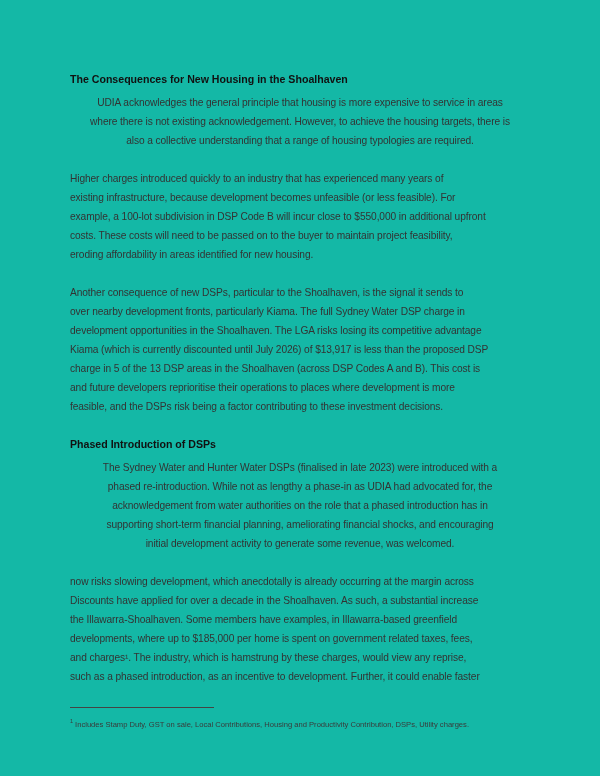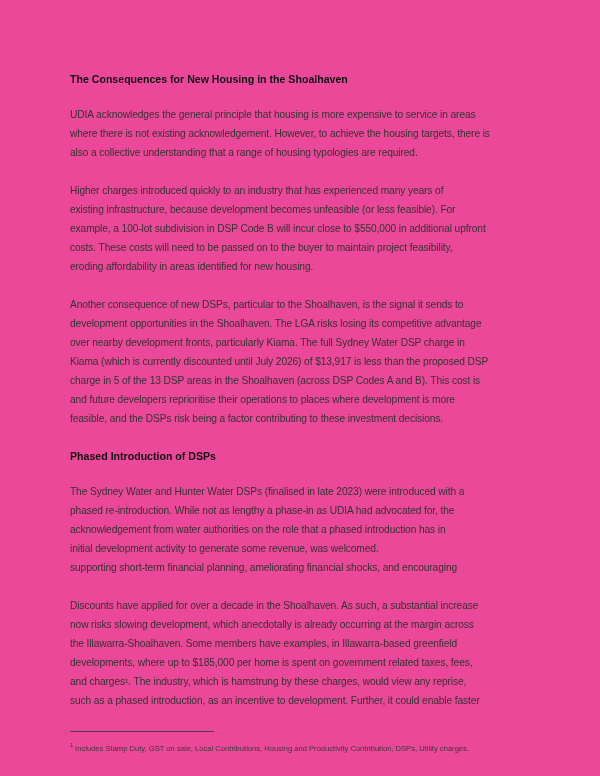--- a/index.html
+++ b/index.html
@@ -4,40 +4,41 @@
 <style>
   html, body {
     margin: 0;
     padding: 0;
     background: #ffffff;
   }
   .page {
     position: relative;
     width: 600px;
     height: 776px;
-    background: #ec4899;
+    background: #14b8a6;
     box-sizing: border-box;
     padding: 70px 70px 0 70px;
     font-family: "Liberation Sans", sans-serif;
     color: #333333;
     overflow: hidden;
   }
   .section-heading {
     font-size: 10.6px;
     line-height: 19px;
     font-weight: bold;
     color: #111111;
     margin: 0;
     white-space: nowrap;
   }
   .para {
     margin: 19px 0 0 0;
   }
   .para.first {
-    margin-top: 16px;
+    margin-top: 4px;
+    text-align: center;
   }
   .line {
     font-size: 10.2px;
     line-height: 19px;
     letter-spacing: -0.1px;
     white-space: nowrap;
     color: #333333;
   }
   .section {
     margin: 0;
@@ -83,43 +84,43 @@
     <div class="para">
       <div class="line">Higher charges introduced quickly to an industry that has experienced many years of</div>
       <div class="line">existing infrastructure, because development becomes unfeasible (or less feasible). For</div>
       <div class="line">example, a 100-lot subdivision in DSP Code B will incur close to $550,000 in additional upfront</div>
       <div class="line">costs. These costs will need to be passed on to the buyer to maintain project feasibility,</div>
       <div class="line">eroding affordability in areas identified for new housing.</div>
     </div>
 
     <div class="para">
       <div class="line">Another consequence of new DSPs, particular to the Shoalhaven, is the signal it sends to</div>
+      <div class="line">over nearby development fronts, particularly Kiama. The full Sydney Water DSP charge in</div>
       <div class="line">development opportunities in the Shoalhaven. The LGA risks losing its competitive advantage</div>
-      <div class="line">over nearby development fronts, particularly Kiama. The full Sydney Water DSP charge in</div>
       <div class="line">Kiama (which is currently discounted until July 2026) of $13,917 is less than the proposed DSP</div>
       <div class="line">charge in 5 of the 13 DSP areas in the Shoalhaven (across DSP Codes A and B). This cost is</div>
       <div class="line">and future developers reprioritise their operations to places where development is more</div>
       <div class="line">feasible, and the DSPs risk being a factor contributing to these investment decisions.</div>
     </div>
   </div>
 
   <div class="section">
     <h2 class="section-heading">Phased Introduction of DSPs</h2>
 
     <div class="para first">
       <div class="line">The Sydney Water and Hunter Water DSPs (finalised in late 2023) were introduced with a</div>
       <div class="line">phased re-introduction. While not as lengthy a phase-in as UDIA had advocated for, the</div>
       <div class="line">acknowledgement from water authorities on the role that a phased introduction has in</div>
+      <div class="line">supporting short-term financial planning, ameliorating financial shocks, and encouraging</div>
       <div class="line">initial development activity to generate some revenue, was welcomed.</div>
-      <div class="line">supporting short-term financial planning, ameliorating financial shocks, and encouraging</div>
     </div>
 
     <div class="para">
+      <div class="line">now risks slowing development, which anecdotally is already occurring at the margin across</div>
       <div class="line">Discounts have applied for over a decade in the Shoalhaven. As such, a substantial increase</div>
-      <div class="line">now risks slowing development, which anecdotally is already occurring at the margin across</div>
       <div class="line">the Illawarra-Shoalhaven. Some members have examples, in Illawarra-based greenfield</div>
       <div class="line">developments, where up to $185,000 per home is spent on government related taxes, fees,</div>
       <div class="line">and charges¹. The industry, which is hamstrung by these charges, would view any reprise,</div>
       <div class="line">such as a phased introduction, as an incentive to development. Further, it could enable faster</div>
     </div>
   </div>
 
   <div class="footnote-area">
     <hr class="footnote-rule">
     <div class="footnote">

